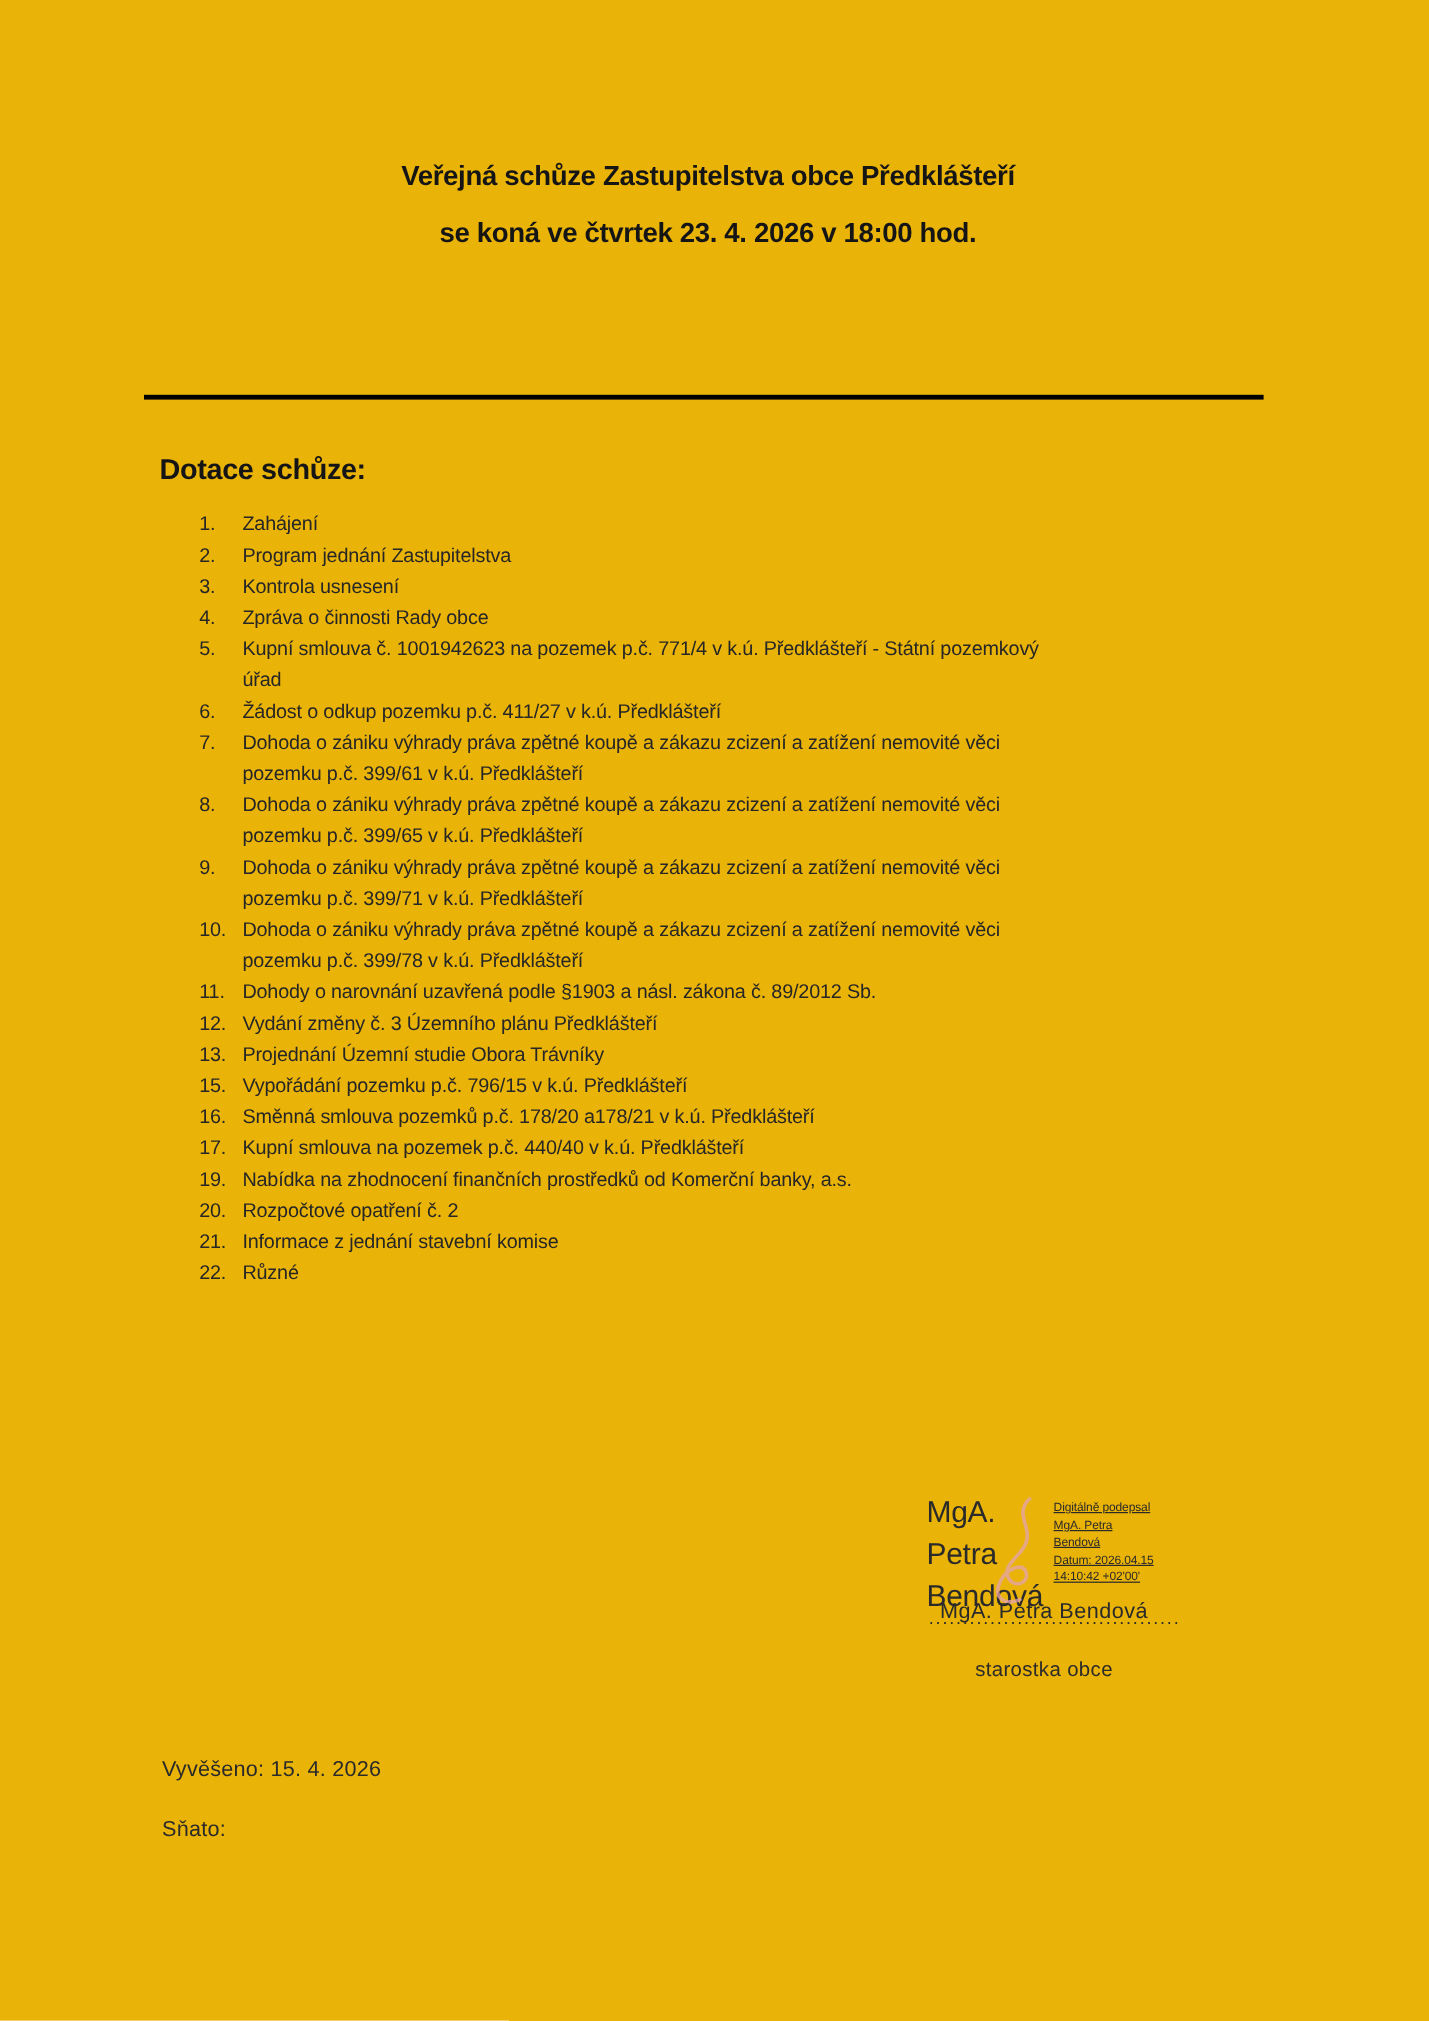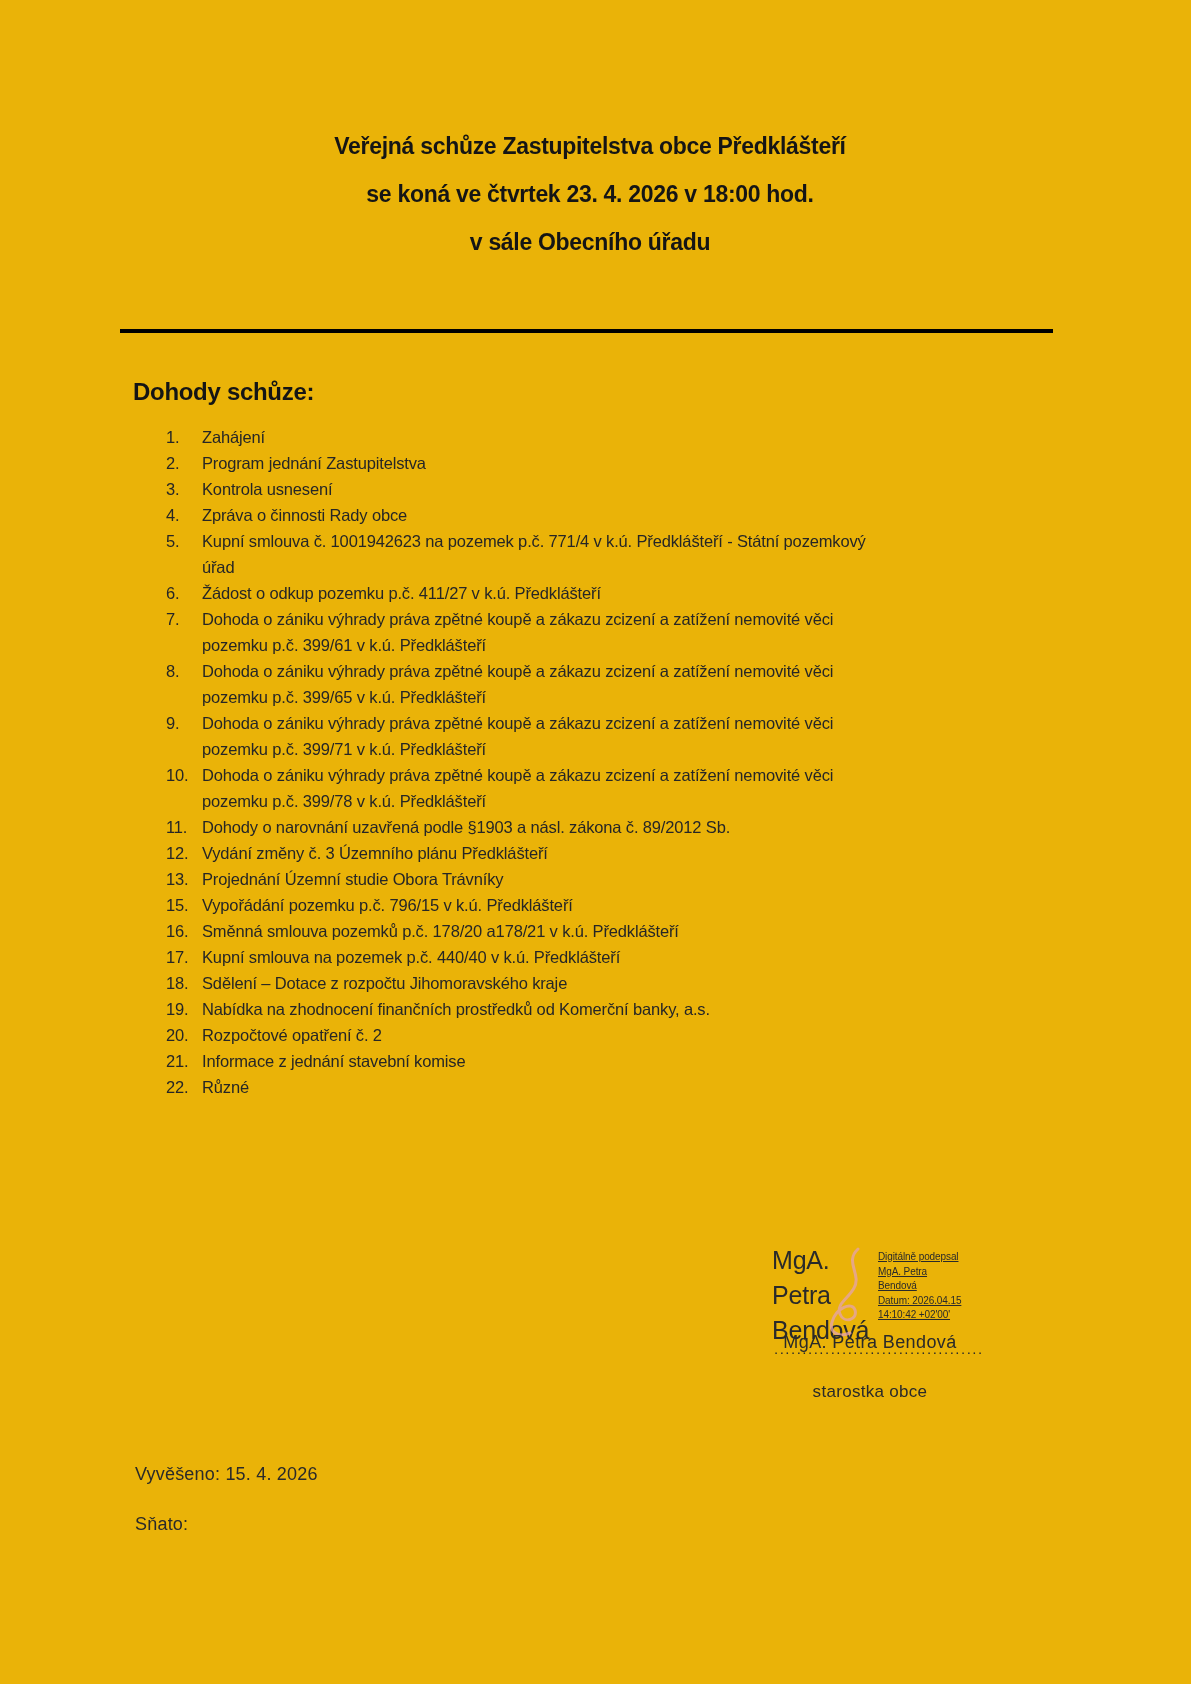--- a/index.html
+++ b/index.html
@@ -151,26 +151,25 @@
   }
 </style>
 </head>
 <body>
 
 <div class="page">
 
   <div class="title-block">
     <div class="title-line">Veřejná schůze Zastupitelstva obce Předklášteří</div>
     <div class="title-line">se koná ve čtvrtek 23. 4. 2026 v 18:00 hod.</div>
-    <div class="title-line">v sále Obecního úřadu</div>
   </div>
 
   <div class="rule"></div>
 
-  <h2 class="program-heading">Dohody schůze:</h2>
+  <h2 class="program-heading">Dotace schůze:</h2>
 
   <ol class="program-list" id="program-list">
       <li class="program-item">
         <span class="item-number">1.</span>
         <span class="item-text">Zahájení</span>
       </li>
       <li class="program-item">
         <span class="item-number">2.</span>
         <span class="item-text">Program jednání Zastupitelstva</span>
       </li>
@@ -222,24 +221,20 @@
         <span class="item-number">15.</span>
         <span class="item-text">Vypořádání pozemku p.č. 796/15 v k.ú. Předklášteří</span>
       </li>
       <li class="program-item">
         <span class="item-number">16.</span>
         <span class="item-text">Směnná smlouva pozemků p.č. 178/20 a178/21 v k.ú. Předklášteří</span>
       </li>
       <li class="program-item">
         <span class="item-number">17.</span>
         <span class="item-text">Kupní smlouva na pozemek p.č. 440/40 v k.ú. Předklášteří</span>
-      </li>
-      <li class="program-item">
-        <span class="item-number">18.</span>
-        <span class="item-text">Sdělení – Dotace z rozpočtu Jihomoravského kraje</span>
       </li>
       <li class="program-item">
         <span class="item-number">19.</span>
         <span class="item-text">Nabídka na zhodnocení finančních prostředků od Komerční banky, a.s.</span>
       </li>
       <li class="program-item">
         <span class="item-number">20.</span>
         <span class="item-text">Rozpočtové opatření č. 2</span>
       </li>
       <li class="program-item">

